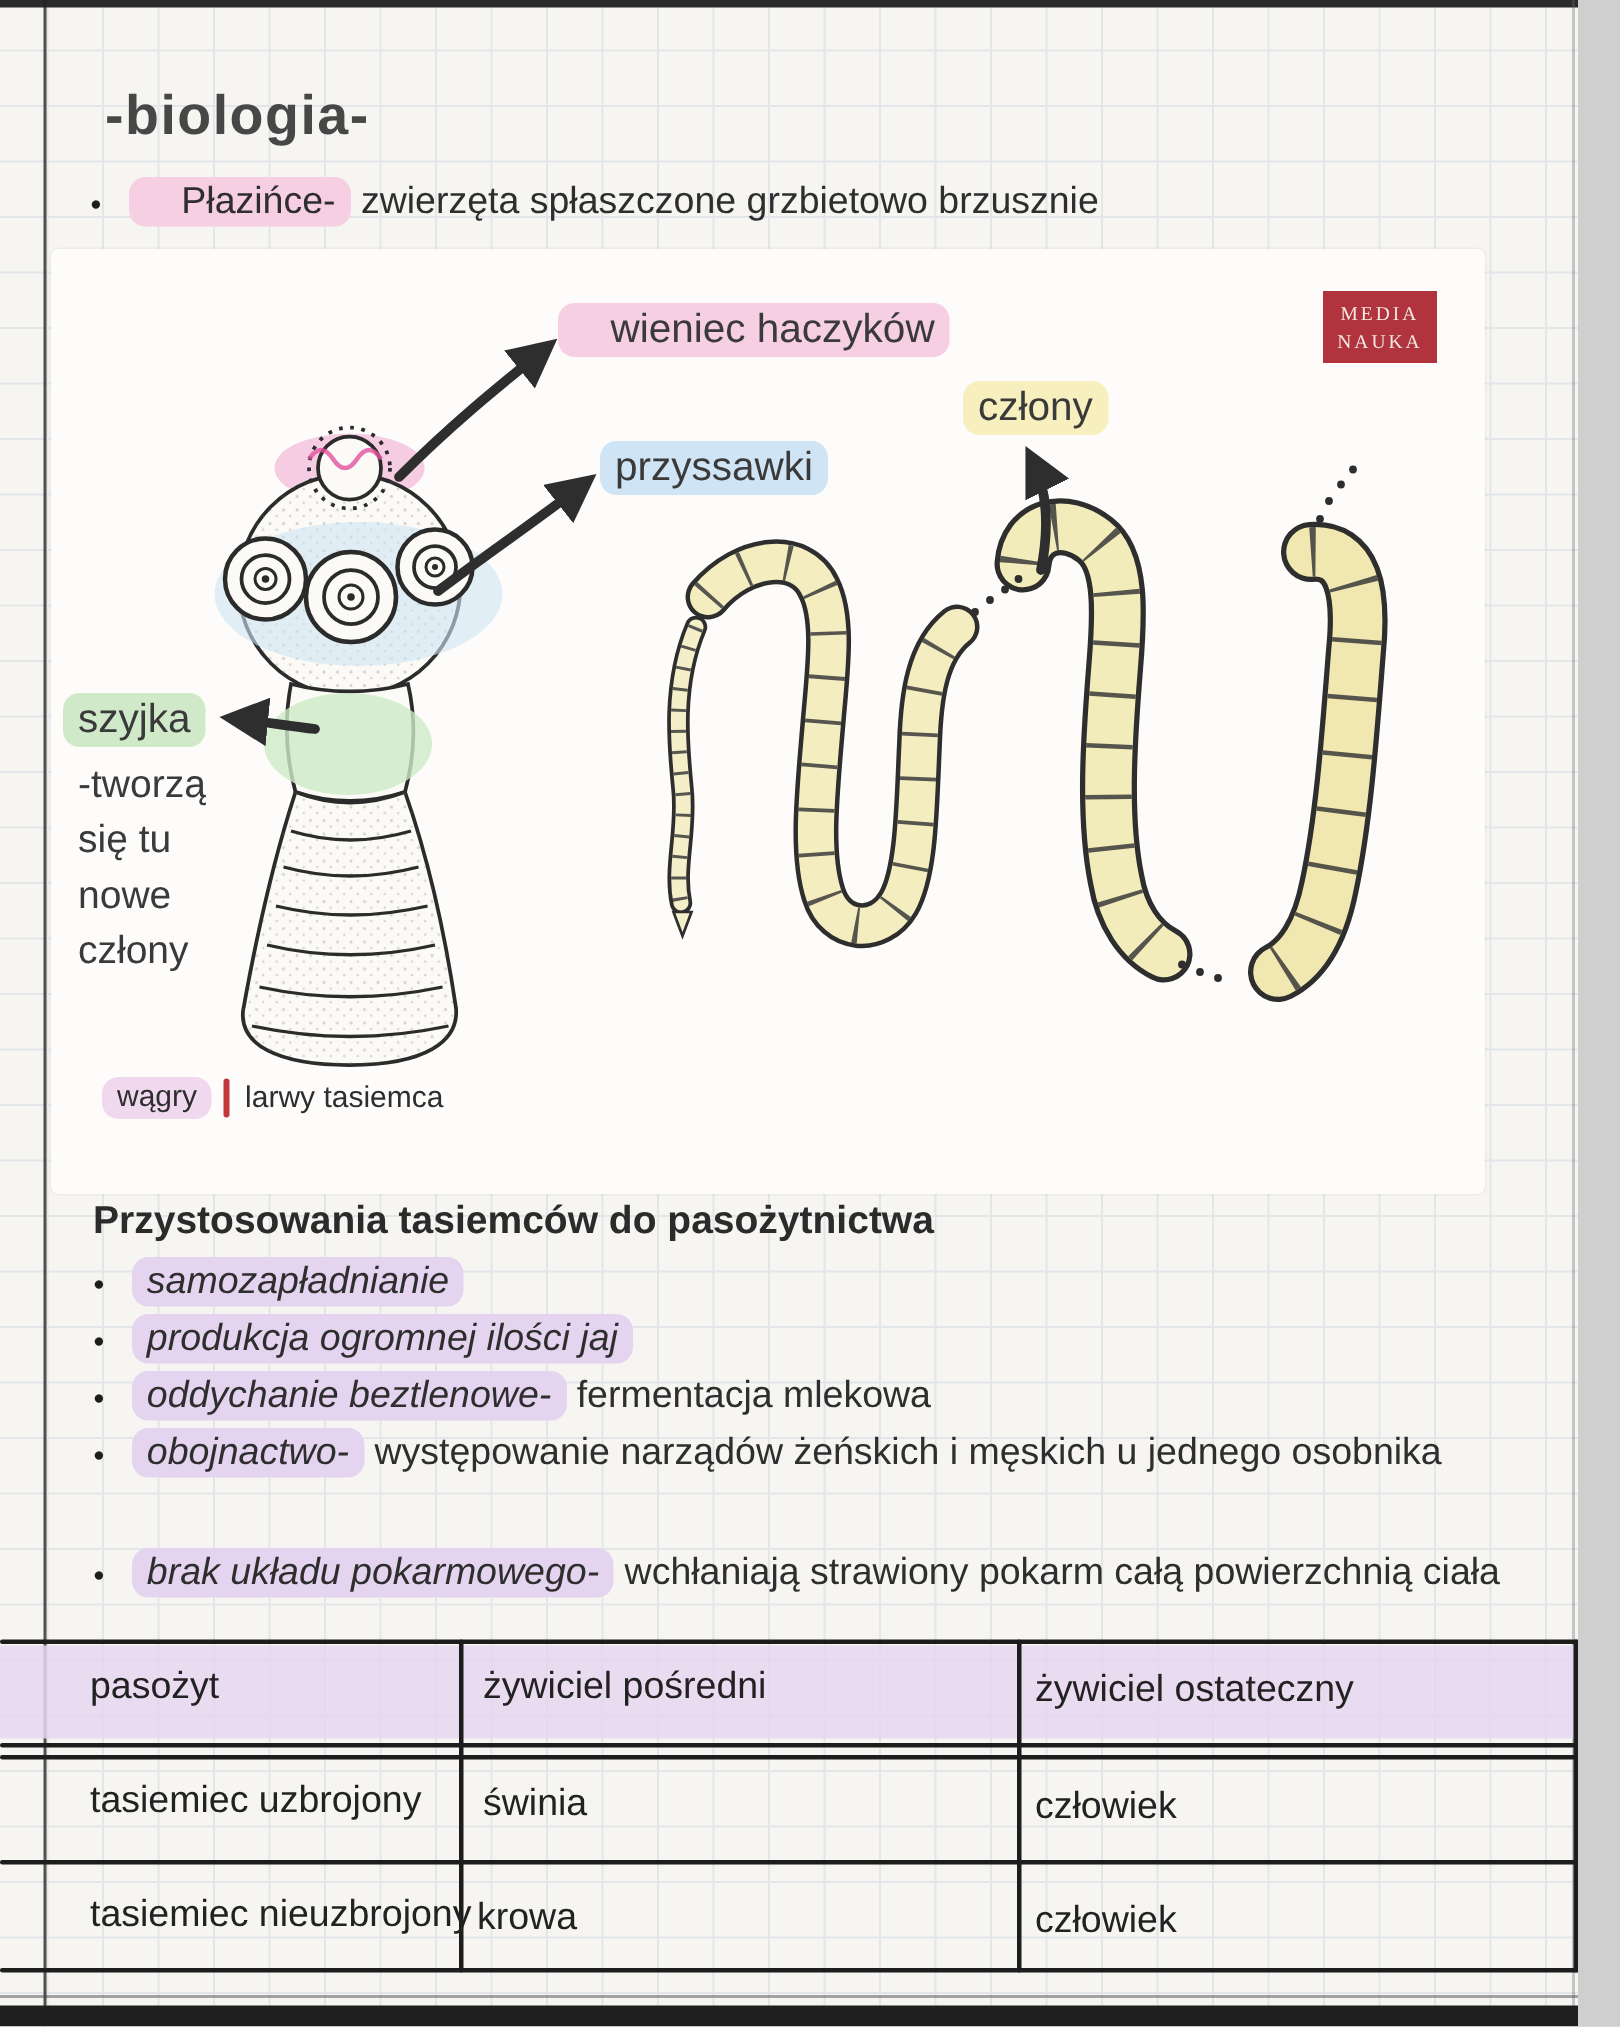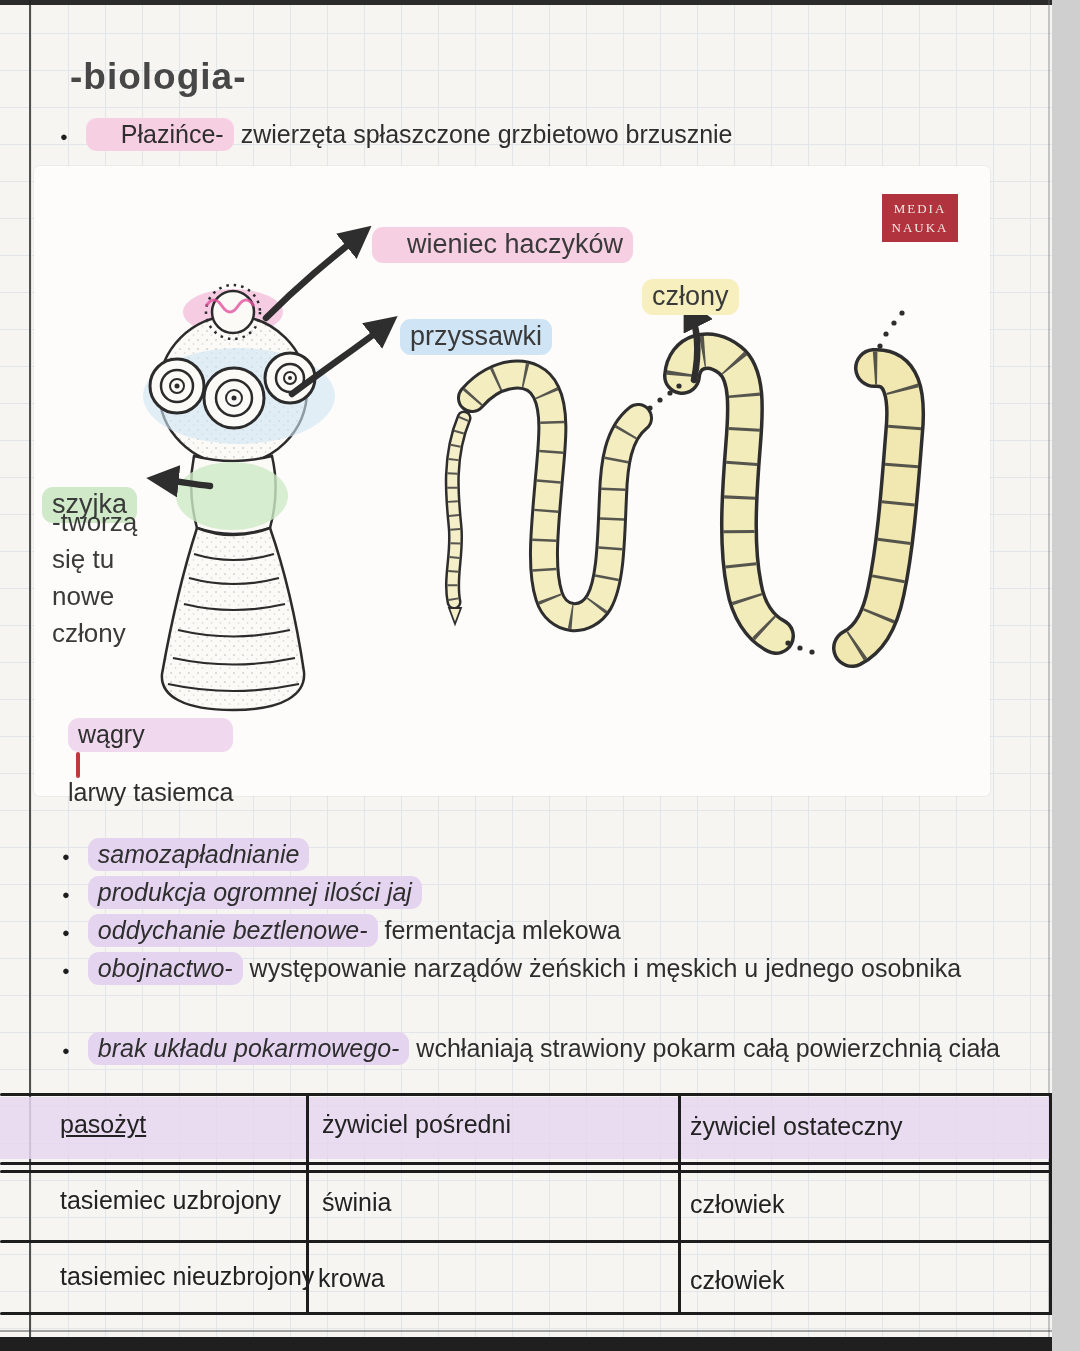--- a/index.html
+++ b/index.html
@@ -33,29 +33,29 @@
   .hl-yellow{background:#f7efbe;}
   .hl-green{background:#cfe9c9;}
   .hl-purple{background:#e4d4ef;font-style:italic;}
   .hl-lav{background:#f0d9ef;}
 
   .diagram-card{
     left:34px;top:166px;width:956px;height:630px;
     background:#fdfcfa;border-radius:5px;
     box-shadow:0 0 0 1px rgba(0,0,0,0.04);
   }
-  .dlabel{font-size:27px;color:#3a3a3a;white-space:nowrap;margin-top:25px;}
+  .dlabel{font-size:27px;color:#3a3a3a;white-space:nowrap;}
   .neck-note{left:18px;top:338px;font-size:26px;line-height:37px;color:#3a3a3a;}
   .logo{
     left:848px;top:28px;width:76px;height:48px;background:#b0333e;
     display:flex;flex-direction:column;align-items:center;justify-content:center;
     font-family:"Liberation Serif", serif;font-size:13px;letter-spacing:2px;
     color:#f3e9e2;line-height:1.5;
   }
-  .glossary{left:34px;top:552px;font-size:25px;display:flex;flex-direction:column;}
+  .glossary{left:34px;top:552px;font-size:20px;display:flex;align-items:center;}
   .red-tick{display:inline-block;width:4px;height:26px;background:#c4373d;margin:0 10px 0 8px;border-radius:2px;}
 
   .heading{left:62px;top:798px;font-size:26px;font-weight:bold;color:#2b2b2b;}
   .bullet-item{left:62px;font-size:25px;white-space:nowrap;}
 
   .hline{left:0;width:1080px;height:3px;background:#1d1d1d;border-radius:2px;}
   .vline{width:3px;background:#1d1d1d;border-radius:2px;}
   .thead-band{left:0;top:1097px;width:1052px;height:62px;background:#e6d6f0;opacity:.85;}
   .cell{font-size:25px;color:#222;}
 </style>
@@ -198,20 +198,21 @@
       <span>NAUKA</span>
     </div>
 
     <div class="abs glossary">
       <span class="hl hl-lav">wągry</span>
       <span class="red-tick"></span>
       <span>larwy tasiemca</span>
     </div>
   </div>
 
+  <div class="abs heading">Przystosowania tasiemców do pasożytnictwa</div>
 
   <div class="abs bullet-item" style="top:840px;">
     <span class="b-dot"></span><span class="hl hl-purple">samozapładnianie</span><span></span>
   </div>
   <div class="abs bullet-item" style="top:878px;">
     <span class="b-dot"></span><span class="hl hl-purple">produkcja ogromnej ilości jaj</span><span></span>
   </div>
   <div class="abs bullet-item" style="top:954px;">
     <span class="b-dot"></span><span class="hl hl-purple">obojnactwo-</span><span> występowanie narządów żeńskich i męskich u jednego osobnika</span>
   </div>
@@ -228,21 +229,21 @@
   <div class="abs hline" style="top:1162px;"></div>
   <div class="abs hline" style="top:1170px;"></div>
   <div class="abs hline" style="top:1240px;"></div>
   <div class="abs hline" style="top:1312px;"></div>
   <div class="abs pre-bottom"></div>
 
   <div class="abs vline" style="left:306px;top:1093px;height:222px;"></div>
   <div class="abs vline" style="left:678px;top:1093px;height:222px;"></div>
   <div class="abs vline" style="left:1049px;top:1093px;height:222px;"></div>
 
-  <div class="abs cell" style="left:60px;top:1110px;text-decoration:underline;">pasożyt</div>
+  <div class="abs cell" style="left:60px;top:1110px;">pasożyt</div>
   <div class="abs cell" style="left:322px;top:1110px;">żywiciel pośredni</div>
   <div class="abs cell" style="left:690px;top:1112px;">żywiciel ostateczny</div>
 
   <div class="abs cell" style="left:60px;top:1186px;">tasiemiec uzbrojony</div>
   <div class="abs cell" style="left:322px;top:1188px;">świnia</div>
   <div class="abs cell" style="left:690px;top:1190px;">człowiek</div>
 
   <div class="abs cell" style="left:60px;top:1262px;">tasiemiec nieuzbrojony</div>
   <div class="abs cell" style="left:318px;top:1264px;">krowa</div>
   <div class="abs cell" style="left:690px;top:1266px;">człowiek</div>

